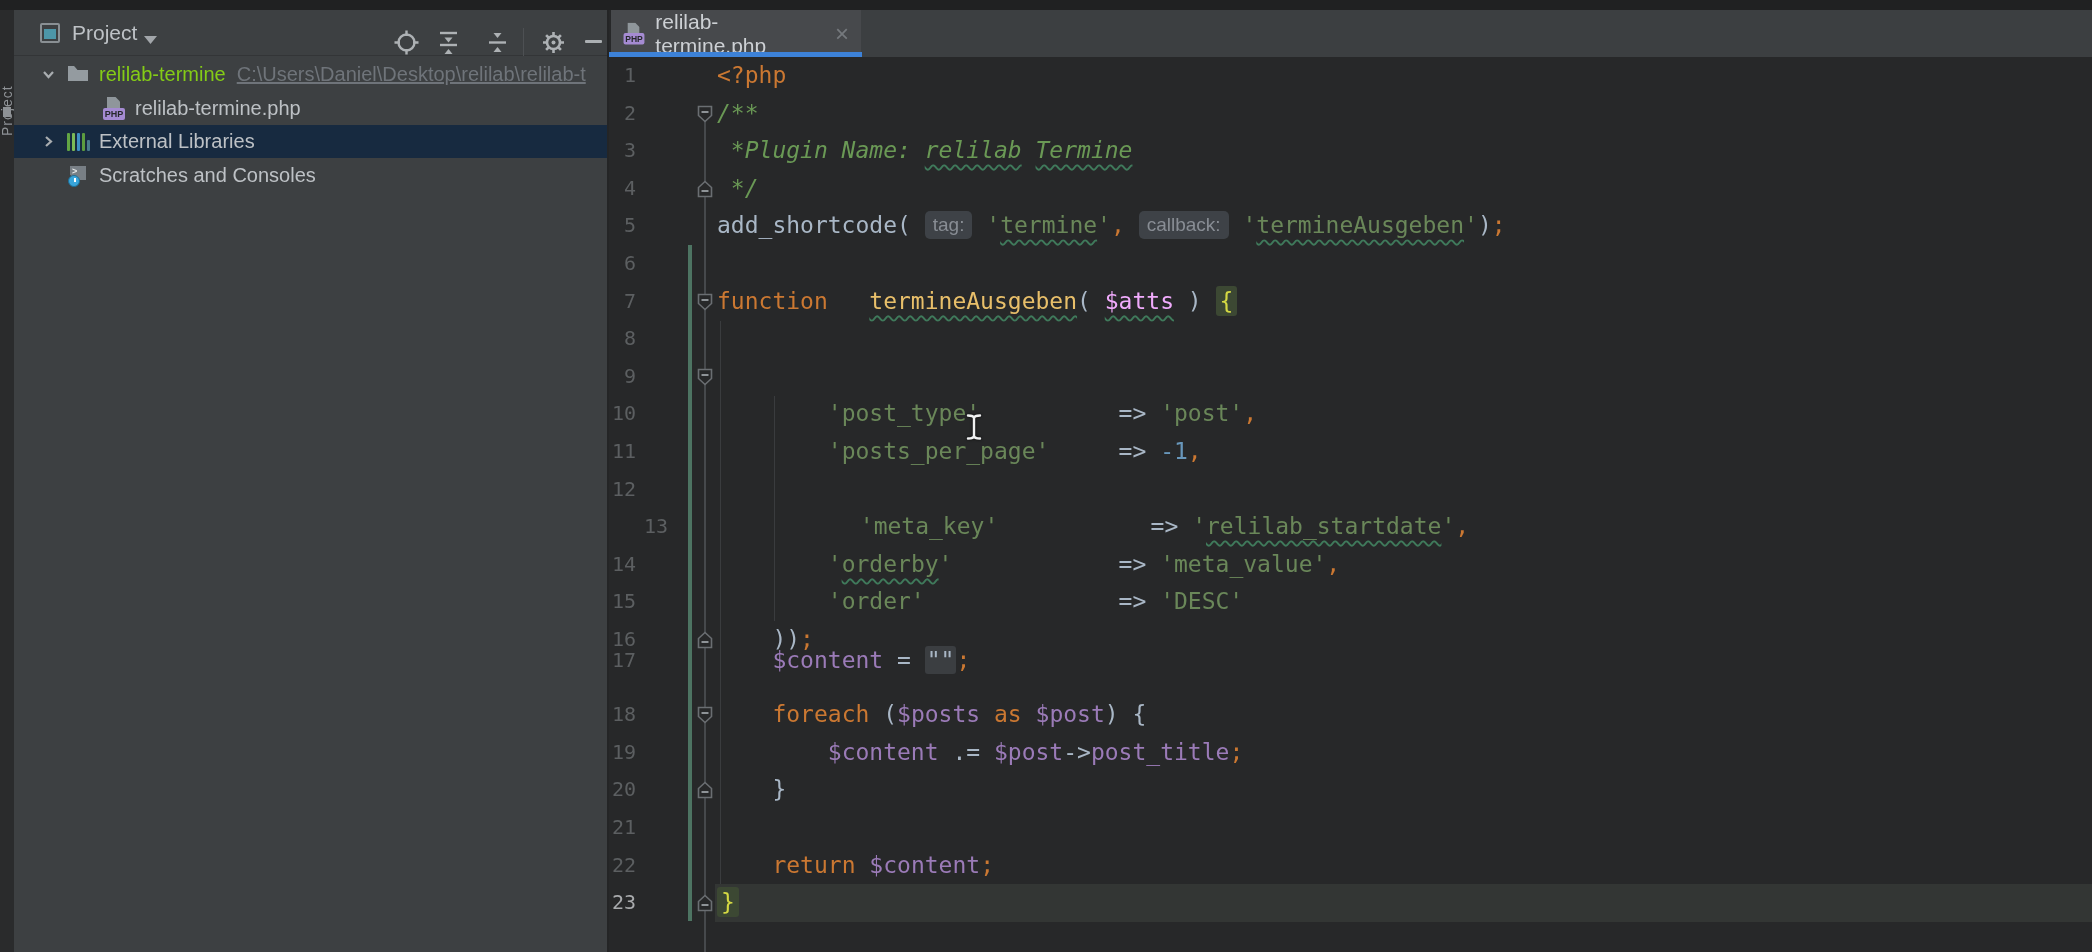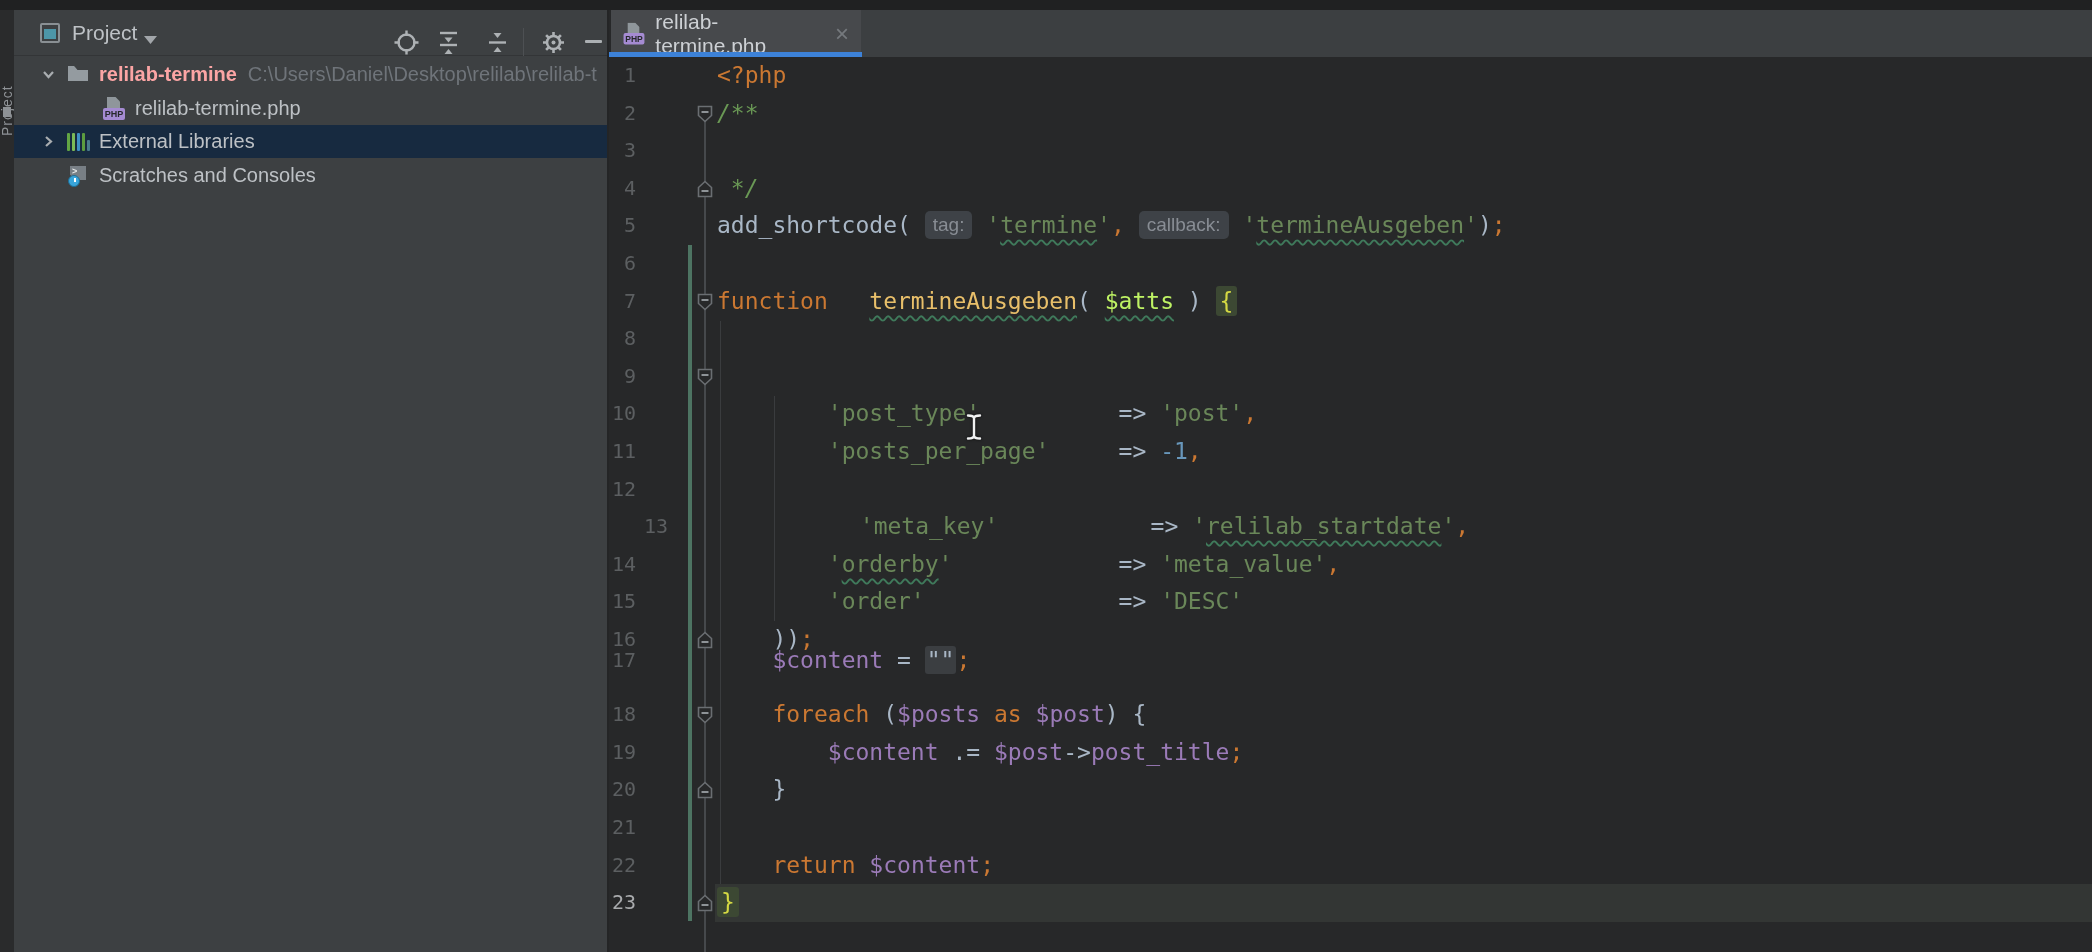--- a/index.html
+++ b/index.html
@@ -29,22 +29,22 @@
   #hide-btn { position:absolute; left:571px; top:30px; width:17px; height:3px; background:#ACB0B3; border-radius:1px; }
 
   
   #tree { position:absolute; left:0; top:47px; width:593px; height:894px; overflow:hidden; }
   .trow { position:absolute; left:0; width:593px; height:33px; display:flex; align-items:center; overflow:hidden; white-space:nowrap; }
   .trow.selected { background:#172A40; }
   .trow .chev { width:20px; margin-left:24px; margin-right:8px; flex:0 0 auto; display:flex; justify-content:center; }
   .trow .chev.empty { visibility:hidden; }
   .trow .ticon { width:24px; margin-right:9px; flex:0 0 auto; display:flex; align-items:center; justify-content:center; }
   .trow .tlabel { font-size:20px; color:#BDC1C5; }
-  .trow .tlabel.bold { font-weight:bold; color:#fca5a5; }
-  .trow .tpath { font-size:20px; color:#6F747A; margin-left:11px; }
+  .trow .tlabel.bold { font-weight:normal; color:#84cc16; }
+  .trow .tpath { font-size:20px; color:#6F747A; margin-left:11px;text-decoration:underline; }
   .phpicon { position:relative; width:22px; height:23px; }
   .phpicon .page { position:absolute; top:0; left:4px; width:13px; height:12px; background:#8F969B;
     clip-path:polygon(0 0, 62% 0, 100% 42%, 100% 100%, 0 100%); }
   .phpicon .badge { position:absolute; bottom:0; left:0; width:22px; height:12px; background:#A58BD2;
     border-radius:2px; color:#26282B; font-weight:bold; font-size:9px; line-height:12px; text-align:center;
     font-family:"Liberation Sans",sans-serif; }
   .libbars { display:flex; align-items:flex-end; gap:2px; height:18px; }
   .libbars i { display:block; width:3px; border-radius:1px; }
   .scricon { position:relative; width:20px; height:20px; }
   .scricon .sheet { position:absolute; left:2px; top:1px; width:16px; height:14px; background:#787F85;
@@ -77,21 +77,21 @@
   .fold { position:absolute; left:86px; top:10px; }
   .codetext { position:absolute; left:106px; top:0; font:23px/37.6px "DejaVu Sans Mono",monospace;
     color:#A9B7C6; white-space:pre; }
   .kw   { color:#CB7832; }
   .pun  { color:#CB7832; }
   .str  { color:#6A8759; }
   .com  { color:#6A9955; font-style:italic; }
   .num  { color:#6897BB; }
   .var  { color:#9B7BB8; }
   .decl { color:#E8BF6A; }
-  .param{ color:#bef264; }
+  .param{ color:#f0abfc; }
   .pl   { color:#A9B7C6; }
   .brace{ color:#D4D843; background:#3C4833; border-radius:3px; padding:2px 4px; }
   .estr { color:#A9B7C6; background:#3B3E41; border-radius:3px; padding:1px 2px; }
   .wavy { text-decoration-line:underline; text-decoration-style:wavy; text-decoration-color:#3F7A5B;
     text-decoration-thickness:1.8px; text-underline-offset:6px; }
   .inlay { display:inline-block; background:#3E4247; color:#888D94; border-radius:5px; padding:0 8px;
     font-family:"Liberation Sans",sans-serif; font-size:19px; line-height:28px; height:28px;
     vertical-align:middle; transform:translateY(-2px); }
 
   
@@ -225,20 +225,21 @@
         <div class="line" style="top: 37.6px;">
           <span class="ln">2</span>
           <span class="fold"><svg width="16" height="18" viewBox="0 0 16 18">
               <polygon points="1.5,1.5 14.5,1.5 14.5,10.5 8,16.5 1.5,10.5" fill="#272829" stroke="#6A6E72" stroke-width="1.6"></polygon>
               <line x1="4.5" x2="11.5" y1="7" y2="7" stroke="#9AA0A4" stroke-width="1.8"></line>
             </svg></span>
           <span class="codetext"><span class="com">/**</span></span>
         </div>
         <div class="line" style="top: 75.2px;">
           <span class="ln">3</span>
+          <span class="codetext"><span class="com"> *Plugin Name: </span><span class="com wavy">relilab</span><span class="com"> </span><span class="com wavy">Termine</span></span>
         </div>
         <div class="line" style="top: 112.8px;">
           <span class="ln">4</span>
           <span class="fold"><svg width="16" height="18" viewBox="0 0 16 18">
               <polygon points="1.5,16.5 14.5,16.5 14.5,7.5 8,1.5 1.5,7.5" fill="#272829" stroke="#6A6E72" stroke-width="1.6"></polygon>
               <line x1="4.5" x2="11.5" y1="11" y2="11" stroke="#9AA0A4" stroke-width="1.8"></line>
             </svg></span>
           <span class="codetext"><span class="com"> */</span></span>
         </div>
         <div class="line" style="top: 150.4px;">

